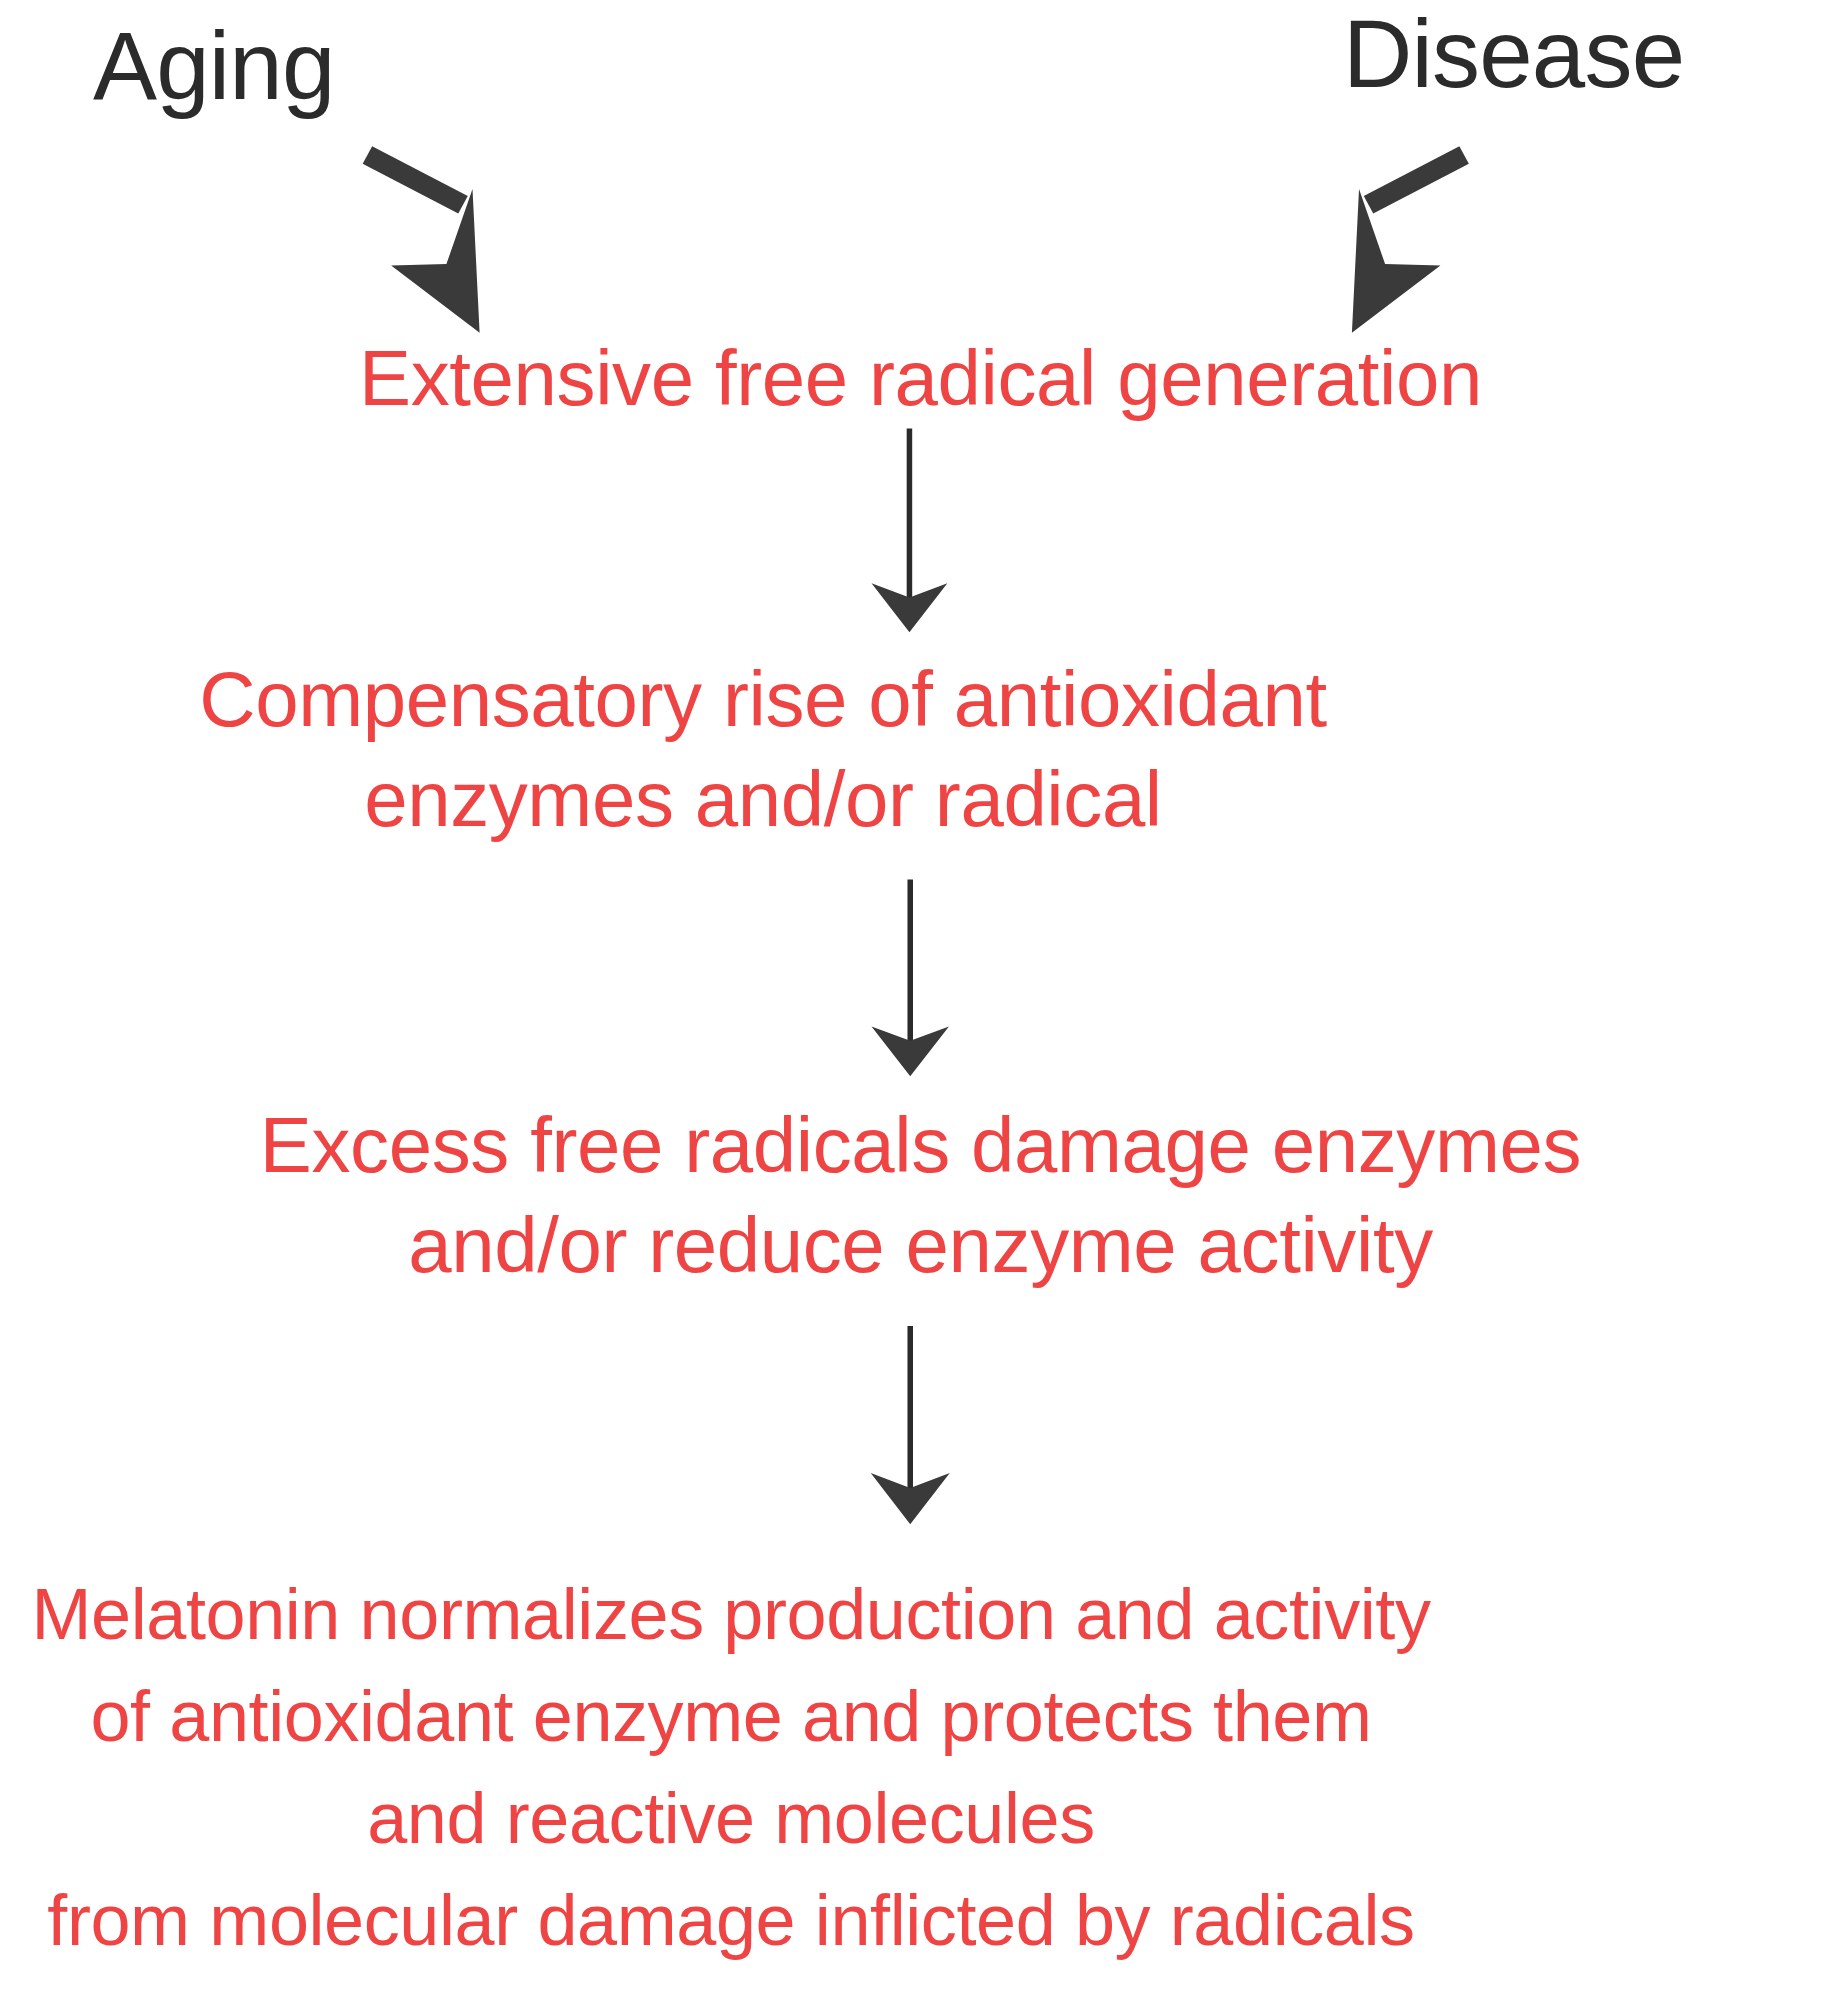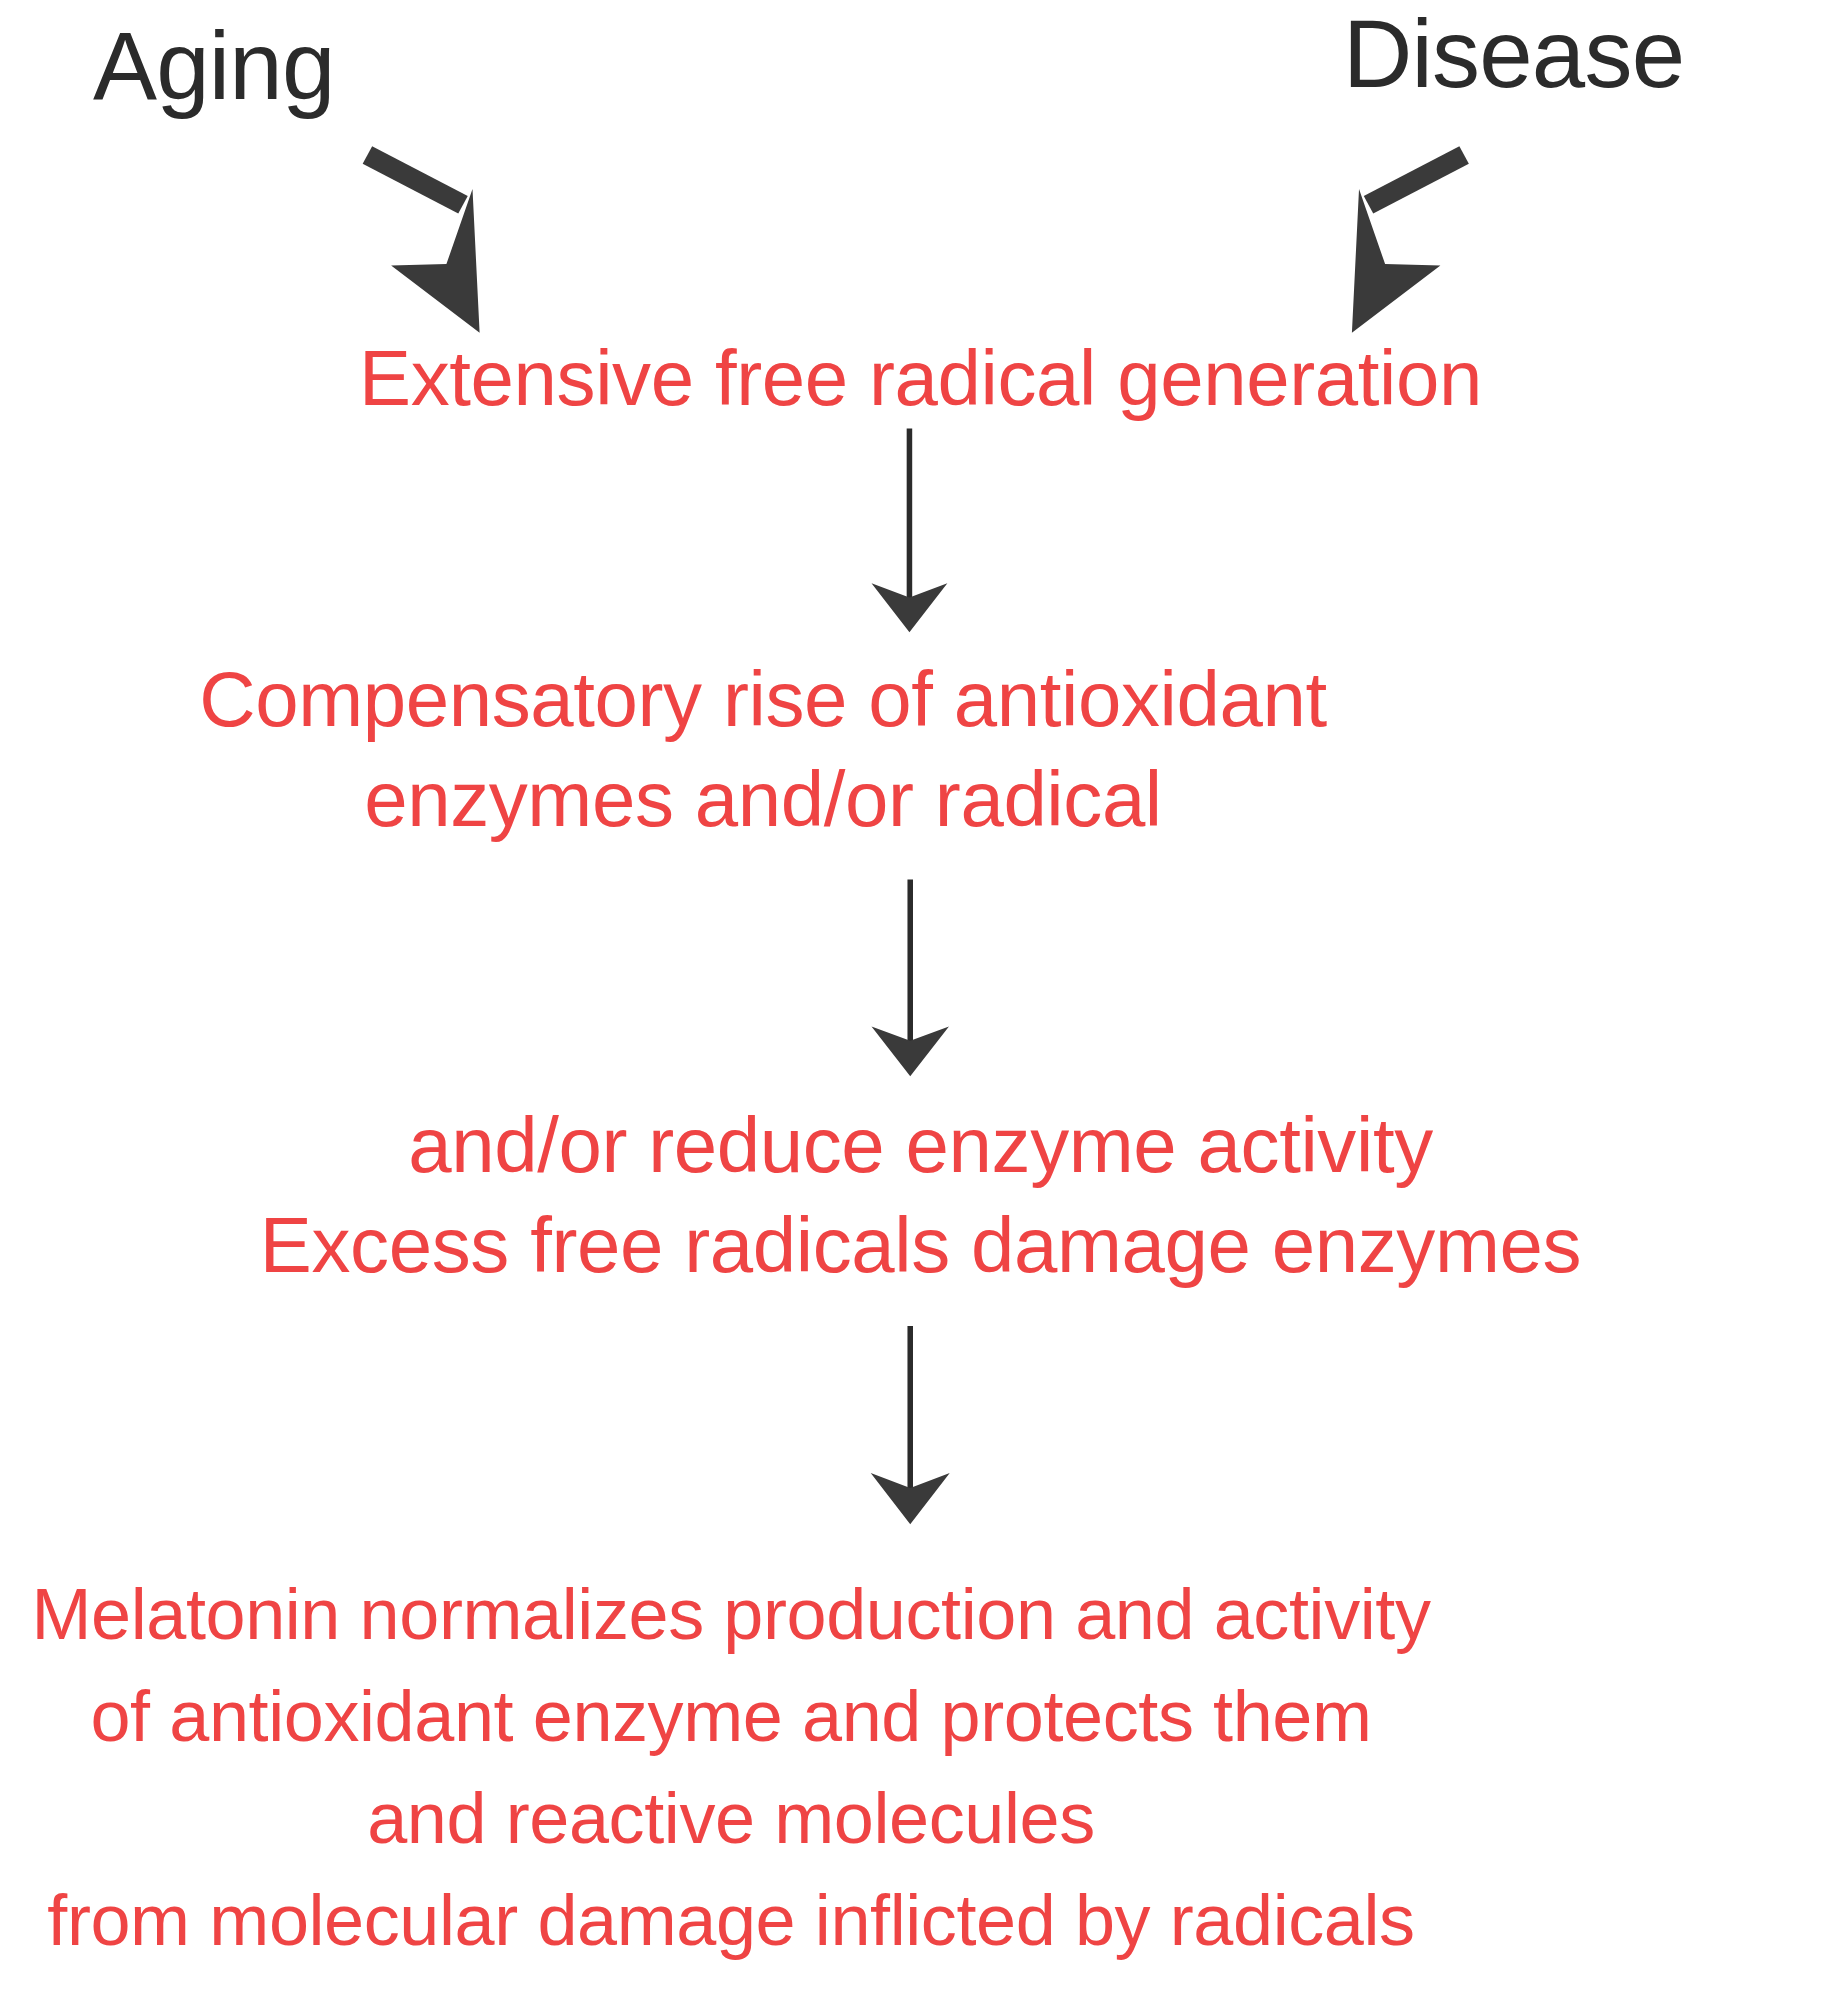--- a/index.html
+++ b/index.html
@@ -110,22 +110,22 @@
   <div class="node" id="node-1">
     <span class="line">Extensive free radical generation</span>
   </div>
 
   <div class="node" id="node-2">
     <span class="line">Compensatory rise of antioxidant</span>
     <span class="line">enzymes and/or radical</span>
   </div>
 
   <div class="node" id="node-3">
+    <span class="line">Excess free radicals damage enzymes</span>
     <span class="line">and/or reduce enzyme activity</span>
-    <span class="line">Excess free radicals damage enzymes</span>
   </div>
 
   <div class="node" id="node-4">
     <span class="line">Melatonin normalizes production and activity</span>
     <span class="line">of antioxidant enzyme and protects them</span>
     <span class="line">and reactive molecules</span>
     <span class="line">from molecular damage inflicted by radicals</span>
   </div>
 
 </div>

